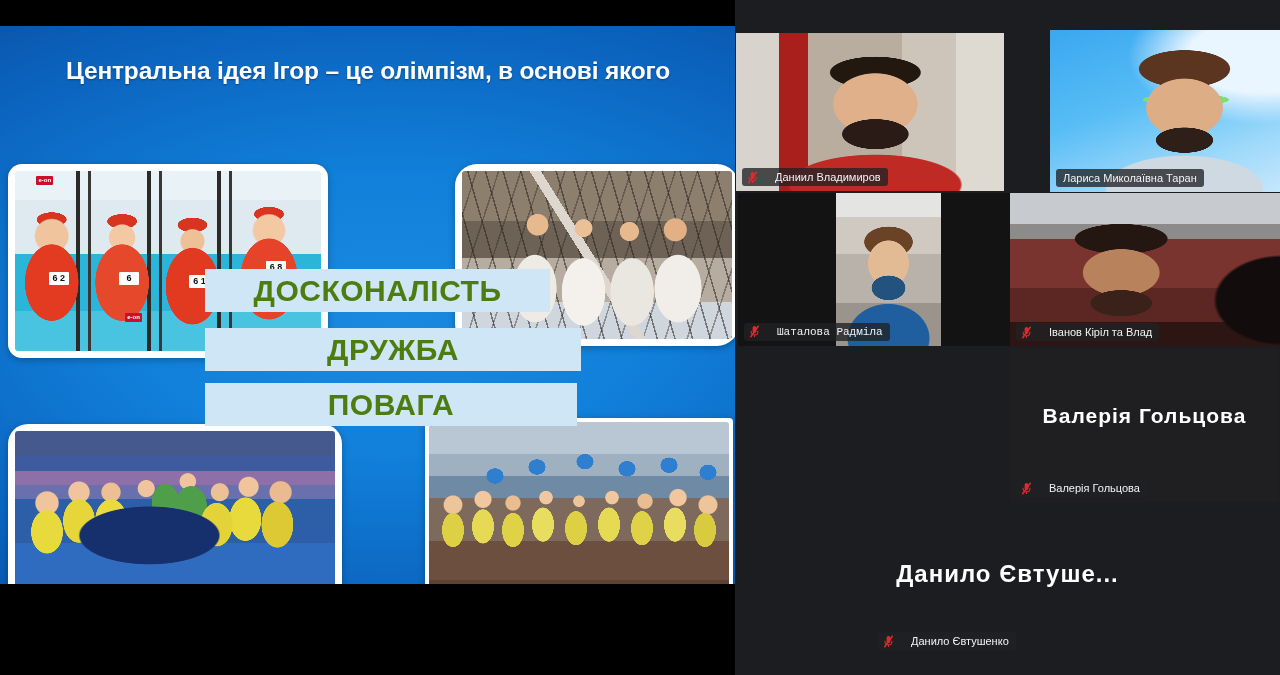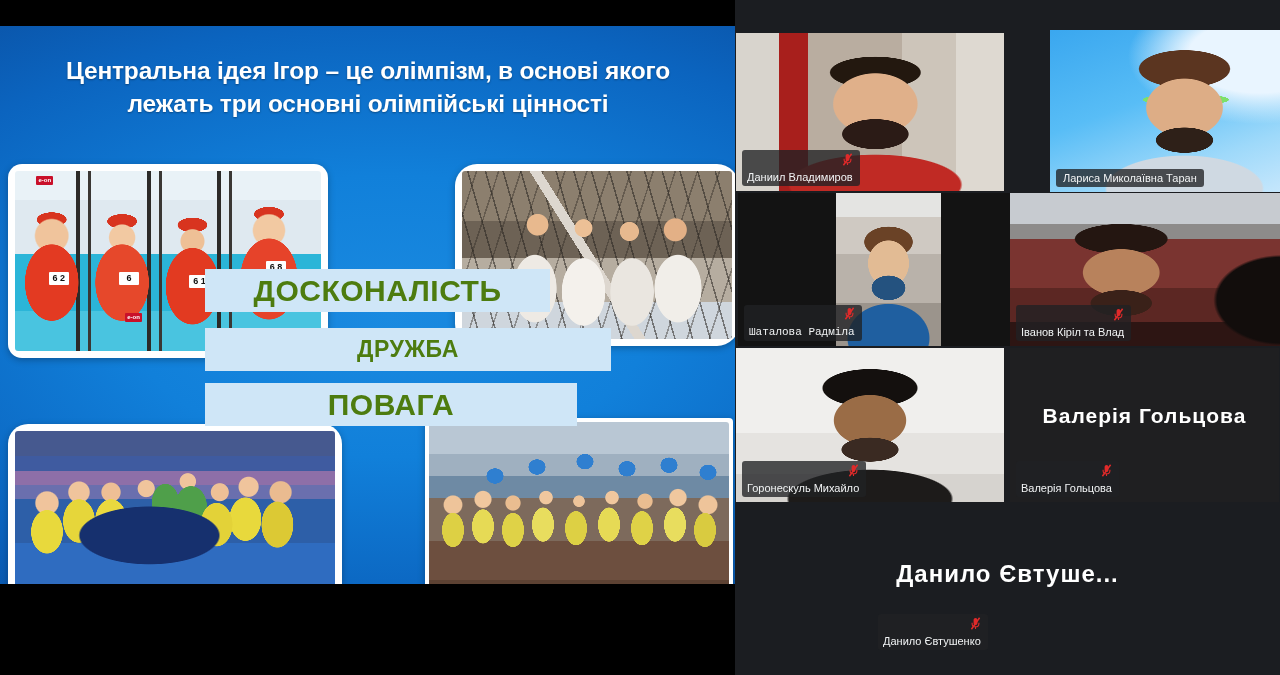--- a/index.html
+++ b/index.html
@@ -129,33 +129,33 @@
       radial-gradient(circle at 72% 44%, #eabd90 0 3%, transparent 3.4%),
       radial-gradient(circle at 83% 42%, #f0c79e 0 3%, transparent 3.4%),
       radial-gradient(circle at 93% 46%, #eec49a 0 3%, transparent 3.4%),
       linear-gradient(180deg,#b9c7d4 0 18%,#9fb0c0 18% 30%,#6e8aa4 30% 42%,#7d6a5c 42% 66%,#6d4f3f 66% 88%,#5d4233 88% 100%);
     background-repeat:no-repeat;}
 
   
   .value-bar{position:absolute;background:#cfe6f7;color:#4d7c0f;font-weight:bold;
              text-align:center;letter-spacing:.5px;}
   #value-0{left:205px;top:243px;width:345px;height:43px;font-size:30px;line-height:43px;}
-  #value-1{left:205px;top:302px;width:406px;height:43px;font-size:23px;line-height:43px;}
+  #value-1{left:205px;top:302px;width:376px;height:43px;font-size:30px;line-height:43px;}
   #value-2{left:205px;top:357px;width:372px;height:43px;font-size:30px;line-height:43px;}
 
   
   #rail{position:absolute;left:735px;top:0;width:545px;height:675px;background:#1b1d21;}
 
   .tile{position:absolute;background:#000;overflow:hidden;}
   .tile .vid{position:absolute;inset:0;}
   .tile.speaking{box-shadow:inset 0 0 0 3px #35d07f;}
 
-  .namechip{position:absolute;left:6px;bottom:5px;display:flex;align-items:flex-end;
-            gap:5px;background:rgba(32,33,36,.78);border-radius:3px;
-            padding:2px 7px 2px 5px;max-width:calc(100% - 14px);flex-direction:column;}
+  .namechip{position:absolute;left:6px;bottom:5px;display:flex;align-items:flex-start;
+            gap:17px;background:rgba(32,33,36,.78);border-radius:3px;
+            padding:2px 7px 2px 5px;max-width:calc(100% - 14px);}
   .namechip .nm{color:#f1f3f4;font-size:11px;line-height:14px;white-space:nowrap;
                 overflow:hidden;text-overflow:ellipsis;}
   .namechip.nomic{padding-left:7px;}
   .mic-muted{width:11px;height:13px;flex:0 0 11px;position:relative;}
 
   .bigname{position:absolute;left:0;right:0;text-align:center;color:#fff;
            font-weight:bold;letter-spacing:1px;}
 
   
   .face{position:absolute;inset:0;}
@@ -209,21 +209,20 @@
 </head>
 <body>
 
 <div id="app">
 
   <div id="share-area">
     <div id="slide">
 
       <div id="slide-title">
         <span class="ln">Центральна ідея Ігор – це олімпізм, в основі якого</span>
-        <span class="ln">лежать три основні олімпійські цінності</span>
       </div>
 
       <div class="photo" id="photo-biathlon">
         <div class="inner">
           <div class="ph1">
             <div class="bib" style="left:11%;top:56%;">6 2</div>
             <div class="bib" style="left:34%;top:56%;">6</div>
             <div class="bib" style="left:57%;top:58%;">6 1</div>
             <div class="bib" style="left:82%;top:50%;">6 8</div>
             <div class="logo" style="left:7%;top:3%;">e-on</div>
@@ -307,34 +306,20 @@
             <path d="M5.5 1.1c-1.05 0-1.9.85-1.9 1.9v3.3c0 1.05.85 1.9 1.9 1.9s1.9-.85 1.9-1.9V3c0-1.05-.85-1.9-1.9-1.9z" fill="#e02a2a"></path>
             <path d="M2.1 5.8v.6c0 1.88 1.52 3.4 3.4 3.4s3.4-1.52 3.4-3.4v-.6" stroke="#e02a2a" stroke-width="1.1" fill="none"></path>
             <line x1="5.5" y1="9.8" x2="5.5" y2="12" stroke="#e02a2a" stroke-width="1.1"></line>
             <line x1="1.4" y1="12.2" x2="9.6" y2="0.8" stroke="#e02a2a" stroke-width="1.5"></line>
           </svg>
         </span>
         <span class="nm">Іванов Кіріл та Влад</span>
       </div>
     </div>
 
-    <div class="tile" style="left:1px;top:348px;width:268px;height:154px;">
-      <div class="vid v5 face"></div>
-      <div class="namechip">
-        <span class="mic-muted">
-          <svg width="11" height="13" viewBox="0 0 11 13">
-            <path d="M5.5 1.1c-1.05 0-1.9.85-1.9 1.9v3.3c0 1.05.85 1.9 1.9 1.9s1.9-.85 1.9-1.9V3c0-1.05-.85-1.9-1.9-1.9z" fill="#e02a2a"></path>
-            <path d="M2.1 5.8v.6c0 1.88 1.52 3.4 3.4 3.4s3.4-1.52 3.4-3.4v-.6" stroke="#e02a2a" stroke-width="1.1" fill="none"></path>
-            <line x1="5.5" y1="9.8" x2="5.5" y2="12" stroke="#e02a2a" stroke-width="1.1"></line>
-            <line x1="1.4" y1="12.2" x2="9.6" y2="0.8" stroke="#e02a2a" stroke-width="1.5"></line>
-          </svg>
-        </span>
-        <span class="nm">Горонескуль Михайло</span>
-      </div>
-    </div>
 
     <div class="tile" style="left:275px;top:348px;width:269px;height:154px;background:#1f1f21;">
       <div class="bigname" style="top:56px;font-size:21px;">Валерія Гольцова</div>
       <div class="namechip">
         <span class="mic-muted">
           <svg width="11" height="13" viewBox="0 0 11 13">
             <path d="M5.5 1.1c-1.05 0-1.9.85-1.9 1.9v3.3c0 1.05.85 1.9 1.9 1.9s1.9-.85 1.9-1.9V3c0-1.05-.85-1.9-1.9-1.9z" fill="#e02a2a"></path>
             <path d="M2.1 5.8v.6c0 1.88 1.52 3.4 3.4 3.4s3.4-1.52 3.4-3.4v-.6" stroke="#e02a2a" stroke-width="1.1" fill="none"></path>
             <line x1="5.5" y1="9.8" x2="5.5" y2="12" stroke="#e02a2a" stroke-width="1.1"></line>
             <line x1="1.4" y1="12.2" x2="9.6" y2="0.8" stroke="#e02a2a" stroke-width="1.5"></line>

